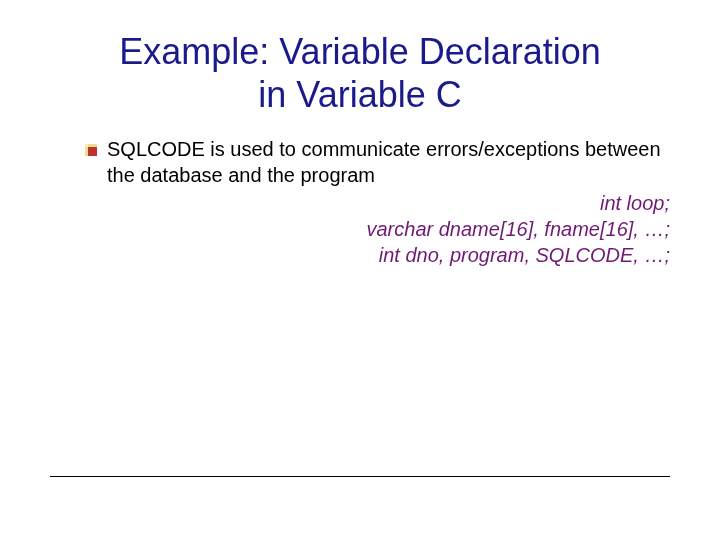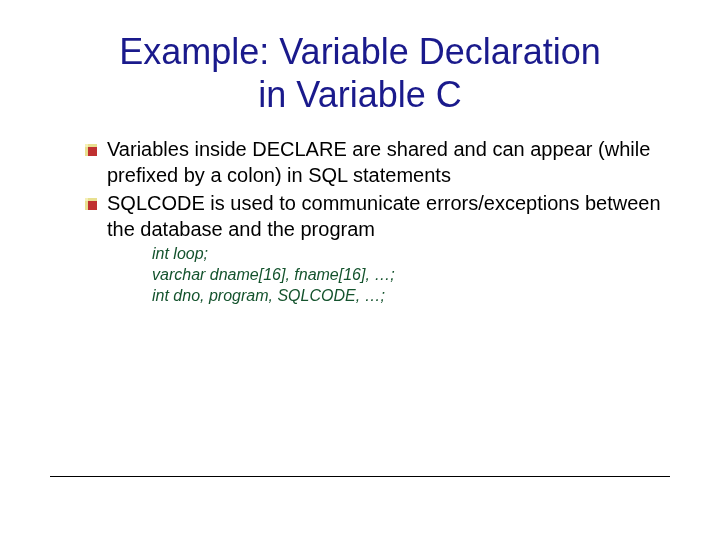--- a/index.html
+++ b/index.html
@@ -42,24 +42,25 @@
     .bullet-text {
       color: #000000;
       font-size: 20px;
       line-height: 1.3;
     }
     .code-block {
       padding-left: 67px;
       margin-top: 2px;
     }
     .code-line {
-      color: #14532d;
-      font-size: 16px;
+      color: #701a75;
+      font-size: 20px;
       font-style: italic;
       line-height: 1.3;
+      text-align: right;
     }
     .divider {
       position: absolute;
       bottom: 55px;
       left: 50px;
       right: 50px;
       border: none;
       border-top: 1px solid #000;
     }
   </style>
@@ -67,31 +68,20 @@
 <body>
 
 <div class="slide">
   <div class="title">
     <span>Example: Variable Declaration</span><br>
     <span>in Variable C</span>
   </div>
 
   <div class="content">
 
-    <div class="bullet-item">
-      <span class="bullet-icon">
-        <svg width="12" height="12" viewBox="0 0 12 12">
-          <rect x="0" y="0" width="12" height="12" fill="#c03030"></rect>
-          <rect x="0" y="0" width="12" height="3" fill="#e8e090"></rect>
-          <rect x="0" y="0" width="3" height="12" fill="#e8e090"></rect>
-          <rect x="0" y="0" width="3" height="3" fill="#f5f0b8"></rect>
-        </svg>
-      </span>
-      <span class="bullet-text">Variables inside DECLARE are shared and can appear (while prefixed by a colon) in SQL statements</span>
-    </div>
 
     <div class="bullet-item">
       <span class="bullet-icon">
         <svg width="12" height="12" viewBox="0 0 12 12">
           <rect x="0" y="0" width="12" height="12" fill="#c03030"></rect>
           <rect x="0" y="0" width="12" height="3" fill="#e8e090"></rect>
           <rect x="0" y="0" width="3" height="12" fill="#e8e090"></rect>
           <rect x="0" y="0" width="3" height="3" fill="#f5f0b8"></rect>
         </svg>
       </span>

